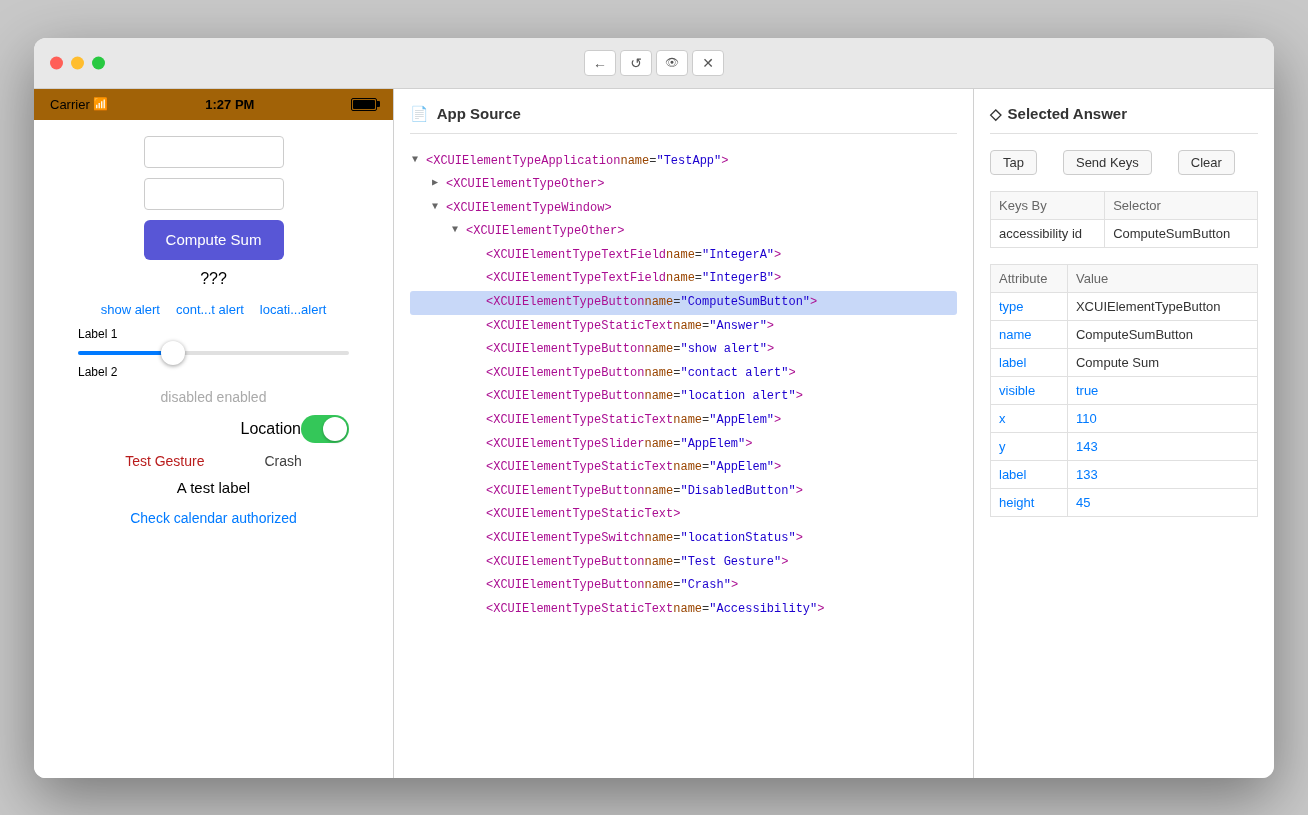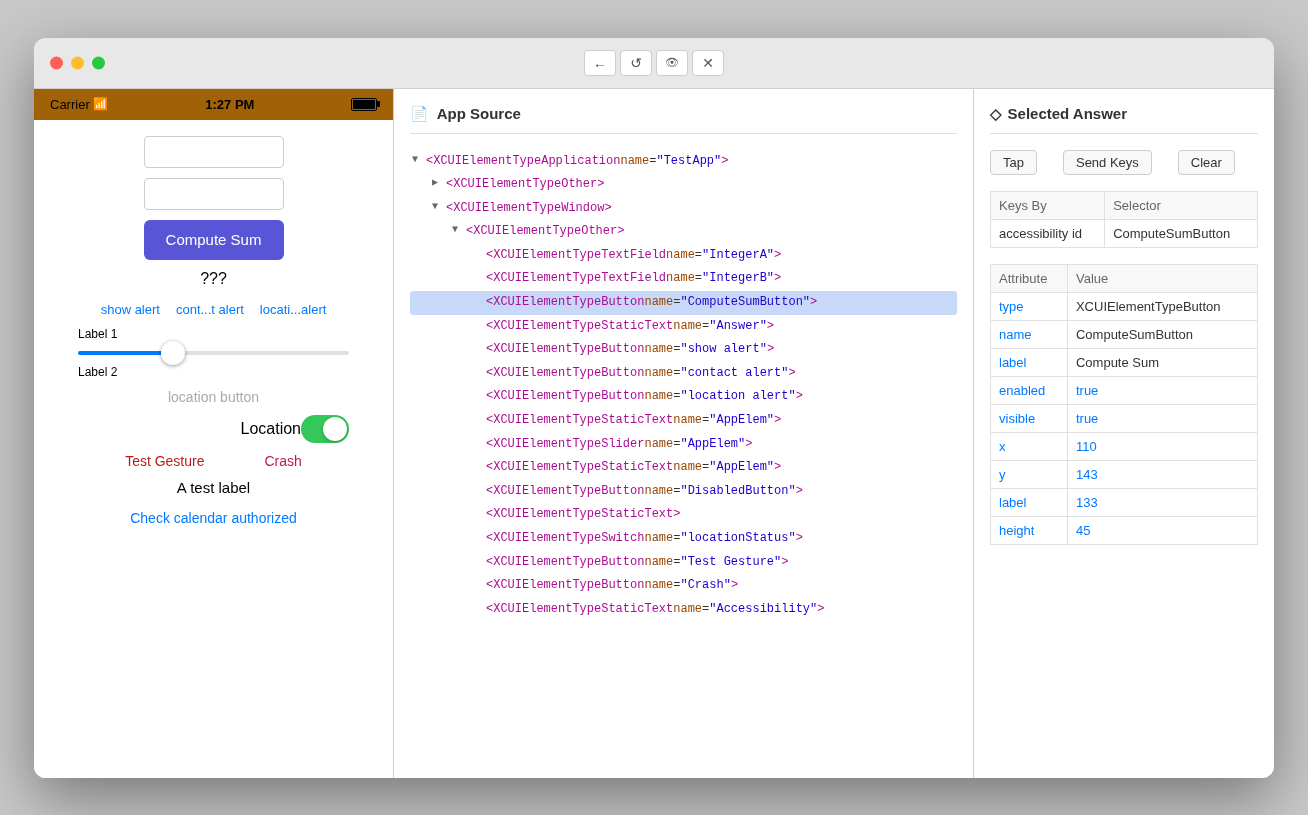--- a/index.html
+++ b/index.html
@@ -232,21 +232,21 @@
       top: 2px;
       right: 2px;
       box-shadow: 0 1px 3px rgba(0,0,0,0.3);
     }
     .ios-gesture-row {
       display: flex;
       gap: 60px;
       align-items: center;
     }
     .ios-test-gesture { color: #b91c1c; font-size: 14px; cursor: pointer; }
-    .ios-crash { color: #be185d; font-size: 14px; cursor: pointer; }
+    .ios-crash { color: #404040; font-size: 14px; cursor: pointer; }
     .ios-test-label { font-size: 15px; color: #000; }
     .ios-check-calendar {
       color: #007aff;
       font-size: 14px;
       cursor: pointer;
       margin-top: 4px;
     }
 
     
     .source-panel {
@@ -402,21 +402,21 @@
 
         <div class="ios-slider-container">
           <div class="ios-slider-track">
             <div class="ios-slider-fill"></div>
             <div class="ios-slider-thumb"></div>
           </div>
         </div>
 
         <div class="ios-label">Label 2</div>
 
-        <div class="ios-disabled-btn">location button</div>
+        <div class="ios-disabled-btn">disabled enabled</div>
 
         <div class="ios-location-row">
           <span>Location</span>
           <div class="ios-toggle">
             <div class="ios-toggle-thumb"></div>
           </div>
         </div>
 
         <div class="ios-gesture-row">
           <span class="ios-test-gesture">Test Gesture</span>
@@ -662,24 +662,20 @@
               <td class="attr-name">type</td>
               <td class="attr-value">XCUIElementTypeButton</td>
             </tr>
             <tr>
               <td class="attr-name">name</td>
               <td class="attr-value">ComputeSumButton</td>
             </tr>
             <tr>
               <td class="attr-name">label</td>
               <td class="attr-value">Compute Sum</td>
-            </tr>
-            <tr>
-              <td class="attr-name">enabled</td>
-              <td class="attr-value-blue">true</td>
             </tr>
             <tr>
               <td class="attr-name">visible</td>
               <td class="attr-value-blue">true</td>
             </tr>
             <tr>
               <td class="attr-name">x</td>
               <td class="attr-value-blue">110</td>
             </tr>
             <tr>

